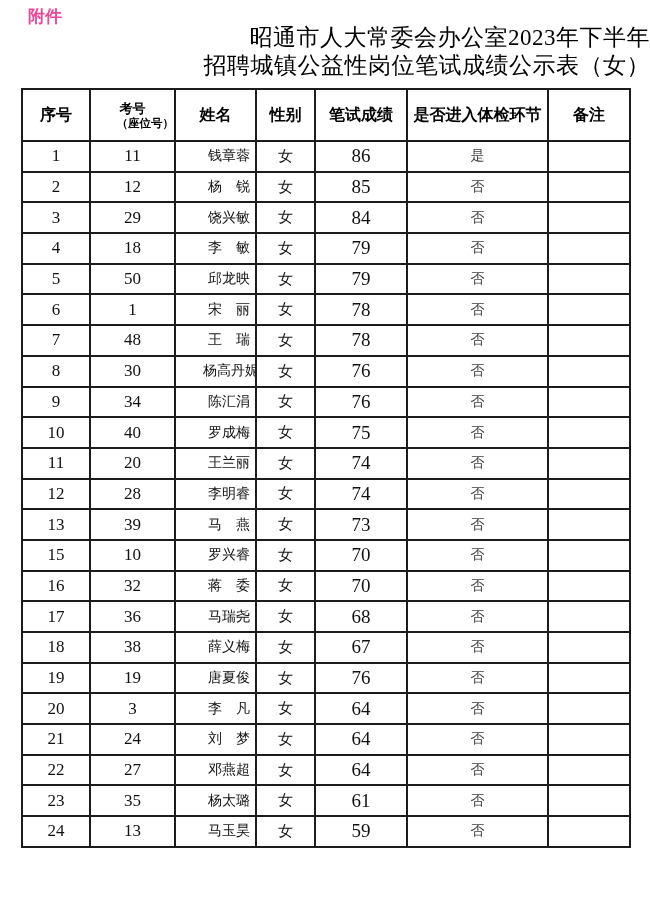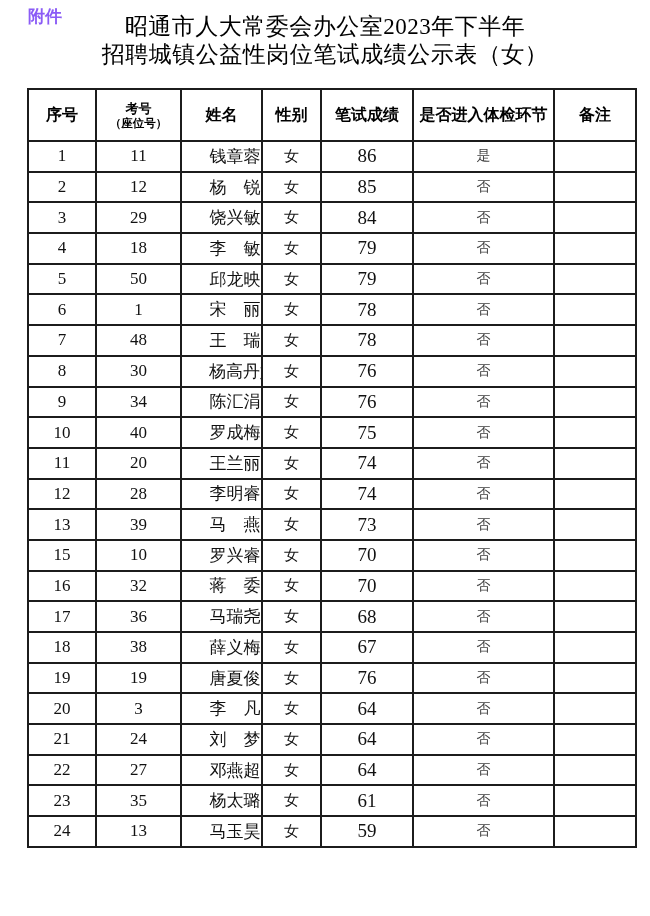--- a/index.html
+++ b/index.html
@@ -20,37 +20,37 @@
     height: 916px;
     background: #fff;
   }
   .attachment {
     position: absolute;
     left: 28px;
     top: 5px;
     font-family: "Liberation Sans", "DejaVu Sans", sans-serif;
     font-weight: bold;
     font-size: 17px;
-    color: #8b5cf6;
+    color: #ec4899;
   }
   .title-block {
     position: absolute;
     left: 0;
-    top: 13px;
+    top: 24px;
     width: 650px;
-    text-align: center;
+    text-align: right;
     font-family: "Liberation Serif", "DejaVu Serif", serif;
     font-size: 23px;
     line-height: 28px;
     color: #000;
     letter-spacing: 0.5px;
   }
   table.score-table {
     position: absolute;
-    left: 27px;
+    left: 21px;
     top: 88px;
     width: 608px;
     border-collapse: collapse;
     table-layout: fixed;
     border: 2px solid #000;
   }
   .score-table th, .score-table td {
     border: 2px solid #1c1c1c;
     padding: 0;
     text-align: center;
@@ -66,24 +66,25 @@
     font-size: 16px;
     color: #000;
   }
   th .h-main {
     font-size: 13px;
     line-height: 15px;
   }
   th .h-sub {
     font-size: 11.5px;
     line-height: 14px;
+    text-align: right;
   }
   td.c-serial { font-size: 17px; }
   td.c-exam   { font-size: 17px; }
-  td.c-name   { font-size: 17px; padding-left: 27px; }
+  td.c-name   { font-size: 14px; padding-left: 27px; }
   td.c-gender { font-size: 15px; }
   td.c-score  { font-size: 19px; margin-top: 12px; }
   td.c-check  { font-size: 14px; color: #3d3d3d; }
   td.c-remark { font-size: 14px; }
 </style>
 </head>
 <body>
 
 <div class="page">
 

